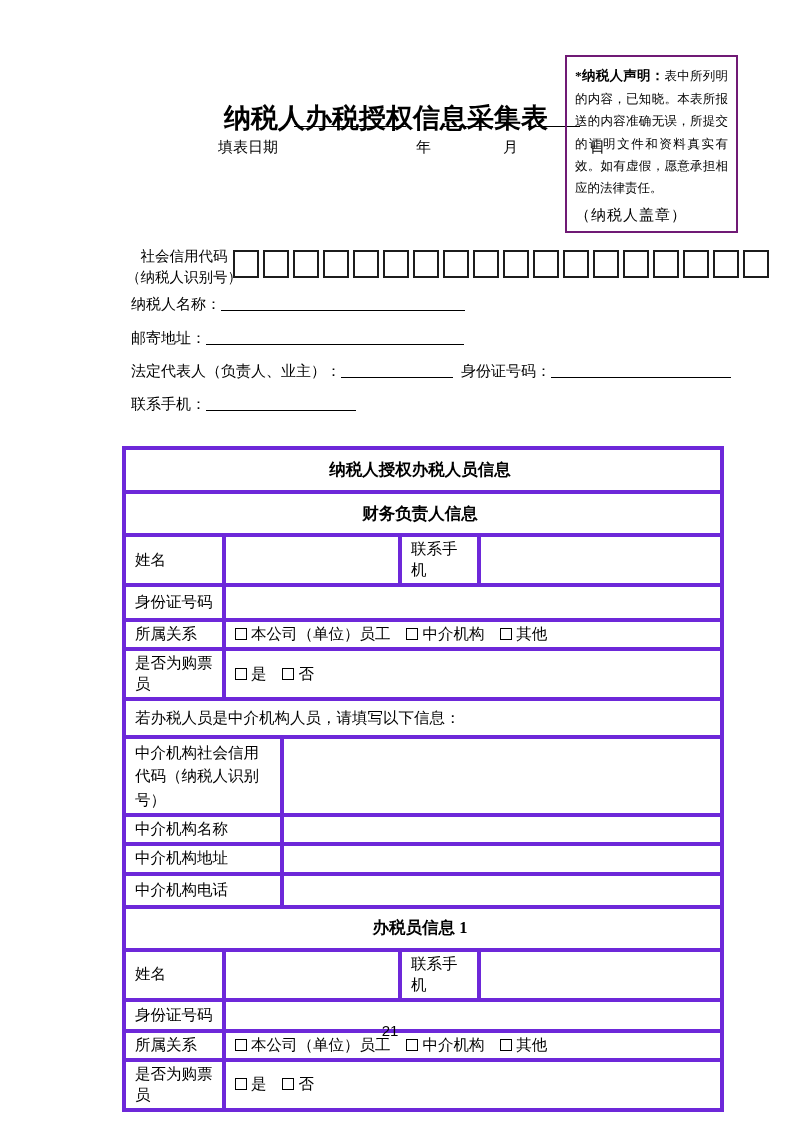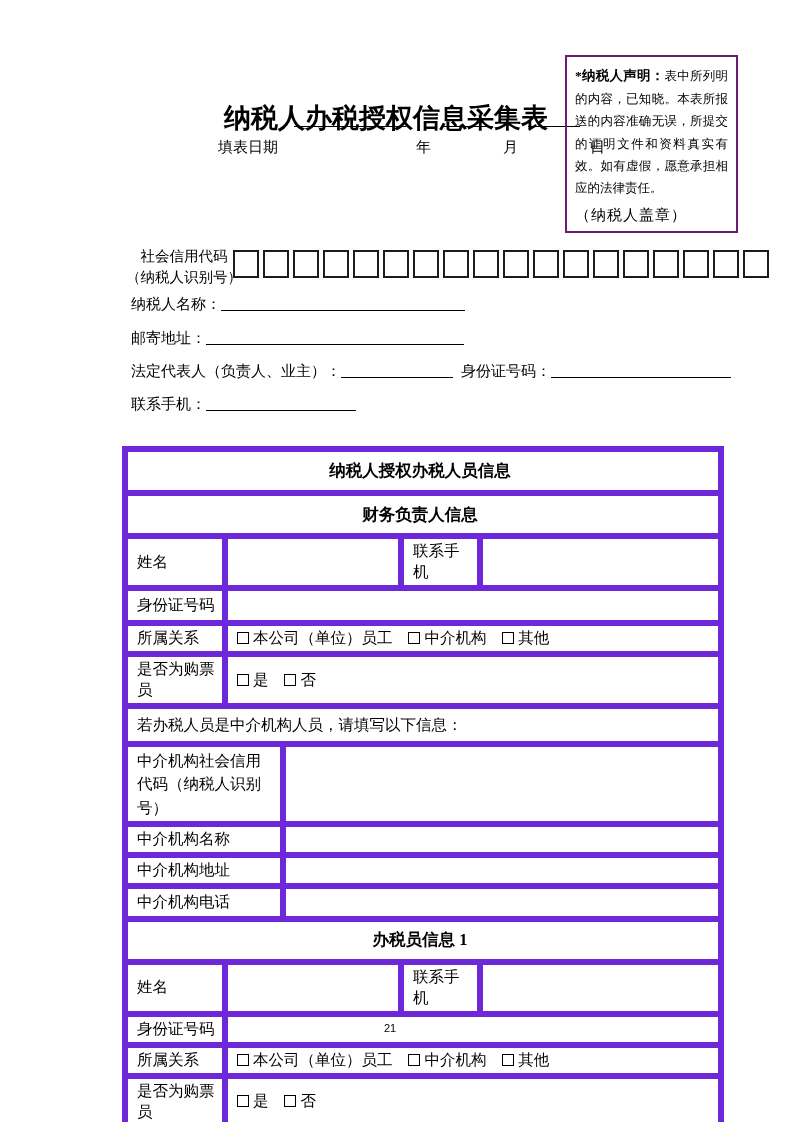--- a/index.html
+++ b/index.html
@@ -57,36 +57,36 @@
   }
   .u244 { width:244px; } .u258 { width:258px; } .u112 { width:112px; }
   .u180 { width:180px; } .u150 { width:150px; }
   .gap8 { display:inline-block; width:8px; }
   
   .main-table {
     position:absolute; left:122px; top:446px; width:602px;
     border-collapse:collapse; border:2px solid #000;
     font-size:15.5px; table-layout:fixed;
   }
-  .main-table td { border:6px solid #6d28d9; padding:2px 6px 2px 9px; vertical-align:middle; }
+  .main-table td { border:4px solid #6d28d9; padding:2px 6px 2px 9px; vertical-align:middle; }
   .sect { text-align:center; font-weight:bold; font-size:16.5px; padding-left:0 !important; }
   tr.h44{height:44px;} tr.h43{height:43px;margin-left:40px;} tr.h38{height:38px;} tr.h35{height:35px;}
   tr.h33{height:33px;margin-top:40px;} tr.h31{height:31px;} tr.h30{height:30px;padding-left:24px;} tr.h29{height:29px;}
   tr.h27{height:27px;}
   .cb {
     display:inline-block; width:12px; height:12px;
     border:1.4px solid #000; vertical-align:-1px; margin-right:4px; background:#fff;
   }
   .opt { white-space:nowrap; }
   .opt + .opt { margin-left:12px; }
   .wrap2 { line-height:1.5; }
   
   .page-number {
     position:absolute; left:0; top:1022px; width:780px;
-    text-align:center; font-size:11px;
+    text-align:center; font-size:15px;
     font-family:"Liberation Sans","DejaVu Sans",sans-serif;
   }
 </style>
 </head>
 <body>
 
 <div class="page">
 
   <div class="doc-title">纳税人办税授权信息采集表</div>
 

